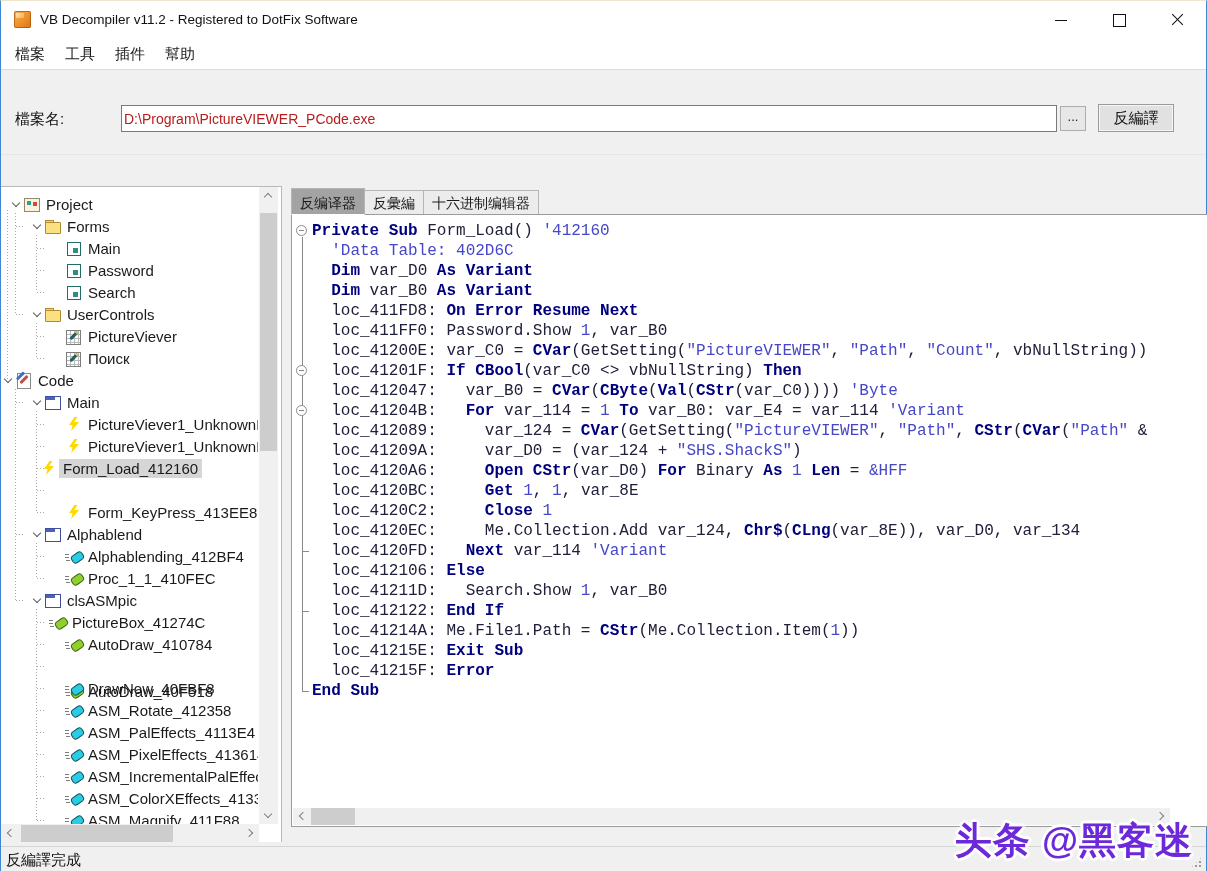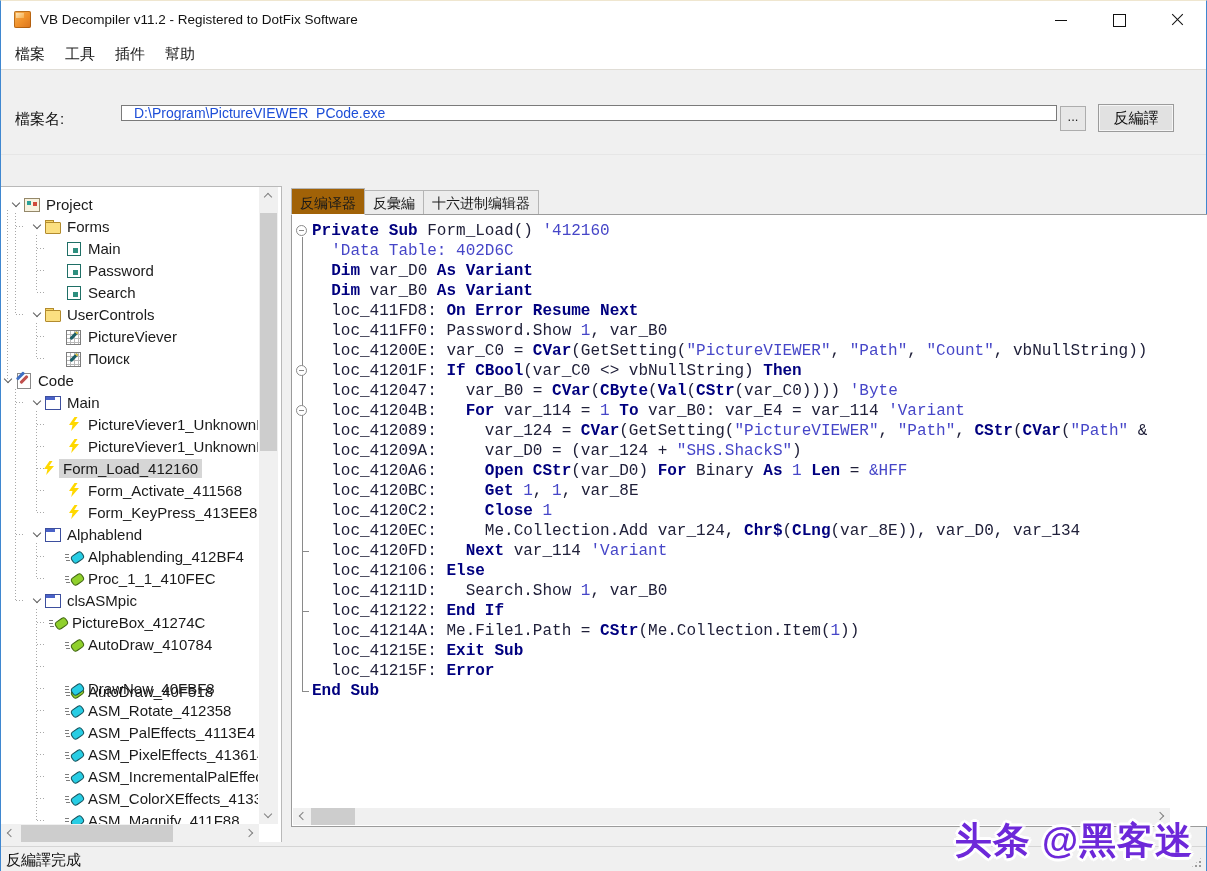--- a/index.html
+++ b/index.html
@@ -26,22 +26,22 @@
 
   
   .menubar { position:absolute; left:0; top:38px; width:100%; height:30px; background:#fff;
     display:flex; align-items:center; padding-left:4px; }
   .menu-item { font-size:15px; color:#1a1a1a; padding:4px 10px; cursor:default; }
 
   
   .toolbar { position:absolute; left:0; top:68px; width:100%; height:86px; background:#f0f0f0;
     border-top:1px solid #e0ddd6; border-bottom:1px solid #e6e6e6; }
   .file-label { position:absolute; left:14px; top:109px; font-size:15px; color:#111; }
-  .file-input { position:absolute; left:120px; top:104px; width:936px; height:16px;
-    border:1px solid #7a7a7a; background:#fff; font-size:14px; color:#1d4ed8; padding:0 12px;
+  .file-input { position:absolute; left:120px; top:104px; width:936px; height:27px;
+    border:1px solid #7a7a7a; background:#fff; font-size:14px; color:#b91c1c; padding:0 2px;
     font-family:"Liberation Sans",sans-serif; }
   .browse-btn { position:absolute; left:1059px; top:105px; width:26px; height:25px;
     background:#e7e7e7; border:1px solid #adadad; font-size:13px; color:#222; text-align:center; line-height:20px; }
   .decompile-btn { position:absolute; left:1097px; top:103px; width:76px; height:28px;
     background:#e1e1e1; border:1px solid #9b9b9b; font-size:15px; color:#111; text-align:center; line-height:26px;
     box-shadow:inset 0 0 0 1px #f5f5f5; }
 
   
   .sect-hdr { position:absolute; left:0; top:154px; width:100%; height:31px; background:#f0f0f0; }
   .sect-left { position:absolute; left:8px; top:160px; font-size:14.5px; color:#222; }
@@ -122,21 +122,21 @@
 
   .tree-vscroll { left:258px; top:0; width:19px; height:637px; }
   .tree-hscroll { left:0; top:637px; width:258px; height:19px; }
 
   
   .code-panel { position:absolute; left:290px; top:0; width:915px; height:660px; }
   .tabbar { position:absolute; left:0; top:2px; height:27px; display:flex; }
   .tab { font-size:14px; color:#1a1a1a; padding:4px 8px 3px; background:#ececec;
     border:1px solid #b5b5b5; border-left:none; margin-top:2px; }
   .tab:first-child { border-left:1px solid #b5b5b5; }
-  .tab.active { background:#a16207; border-bottom:1px solid #fff; margin-top:0; padding-top:6px;
+  .tab.active { background:#a3a3a3; border-bottom:1px solid #fff; margin-top:0; padding-top:6px;
     position:relative; z-index:2; }
   .editor { position:absolute; left:0; top:28px; width:970px; height:613px;
     border:1px solid #9b9b9b; background:#fff; }
   .fold-gutter { position:absolute; left:0; top:0; width:20px; bottom:18px; background:#fff; }
   .fold-line { position:absolute; left:10px; width:1px; background:#8a8a8a; }
   .fold-circle { position:absolute; left:4px; width:11px; height:11px; border:1px solid #8a8a8a;
     border-radius:50%; background:#fff; z-index:2; }
   .fold-circle:after { content:""; position:absolute; left:2px; top:4px; width:5px; height:1px; background:#8a8a8a; }
   .fold-tick { position:absolute; left:10px; width:7px; height:1px; background:#8a8a8a; }
   .code-lines { position:absolute; left:20px; top:6px; right:19px; bottom:18px; overflow:hidden;
@@ -304,25 +304,20 @@
           <div class="tree-row" style="top: 248px; padding-left: 50px;">
             <span class="chev hidden"></span>
             <span class="ticon i-event"></span>
             <span class="tlabel">PictureViever1_UnknownEv</span>
           </div>
           <div class="tree-row" style="top: 270px; padding-left: 25px;">
             <span class="chev hidden"></span>
             <span class="ticon i-event"></span>
             <span class="tlabel tsel">Form_Load_412160</span>
           </div>
-          <div class="tree-row" style="top: 292px; padding-left: 50px;">
-            <span class="chev hidden"></span>
-            <span class="ticon i-event"></span>
-            <span class="tlabel">Form_Activate_411568</span>
-          </div>
           <div class="tree-row" style="top: 314px; padding-left: 50px;">
             <span class="chev hidden"></span>
             <span class="ticon i-event"></span>
             <span class="tlabel">Form_KeyPress_413EE8</span>
           </div>
           <div class="tree-row" style="top: 336px; padding-left: 29px;">
             <span class="chev"></span>
             <span class="ticon i-module"></span>
             <span class="tlabel">Alphablend</span>
           </div>

